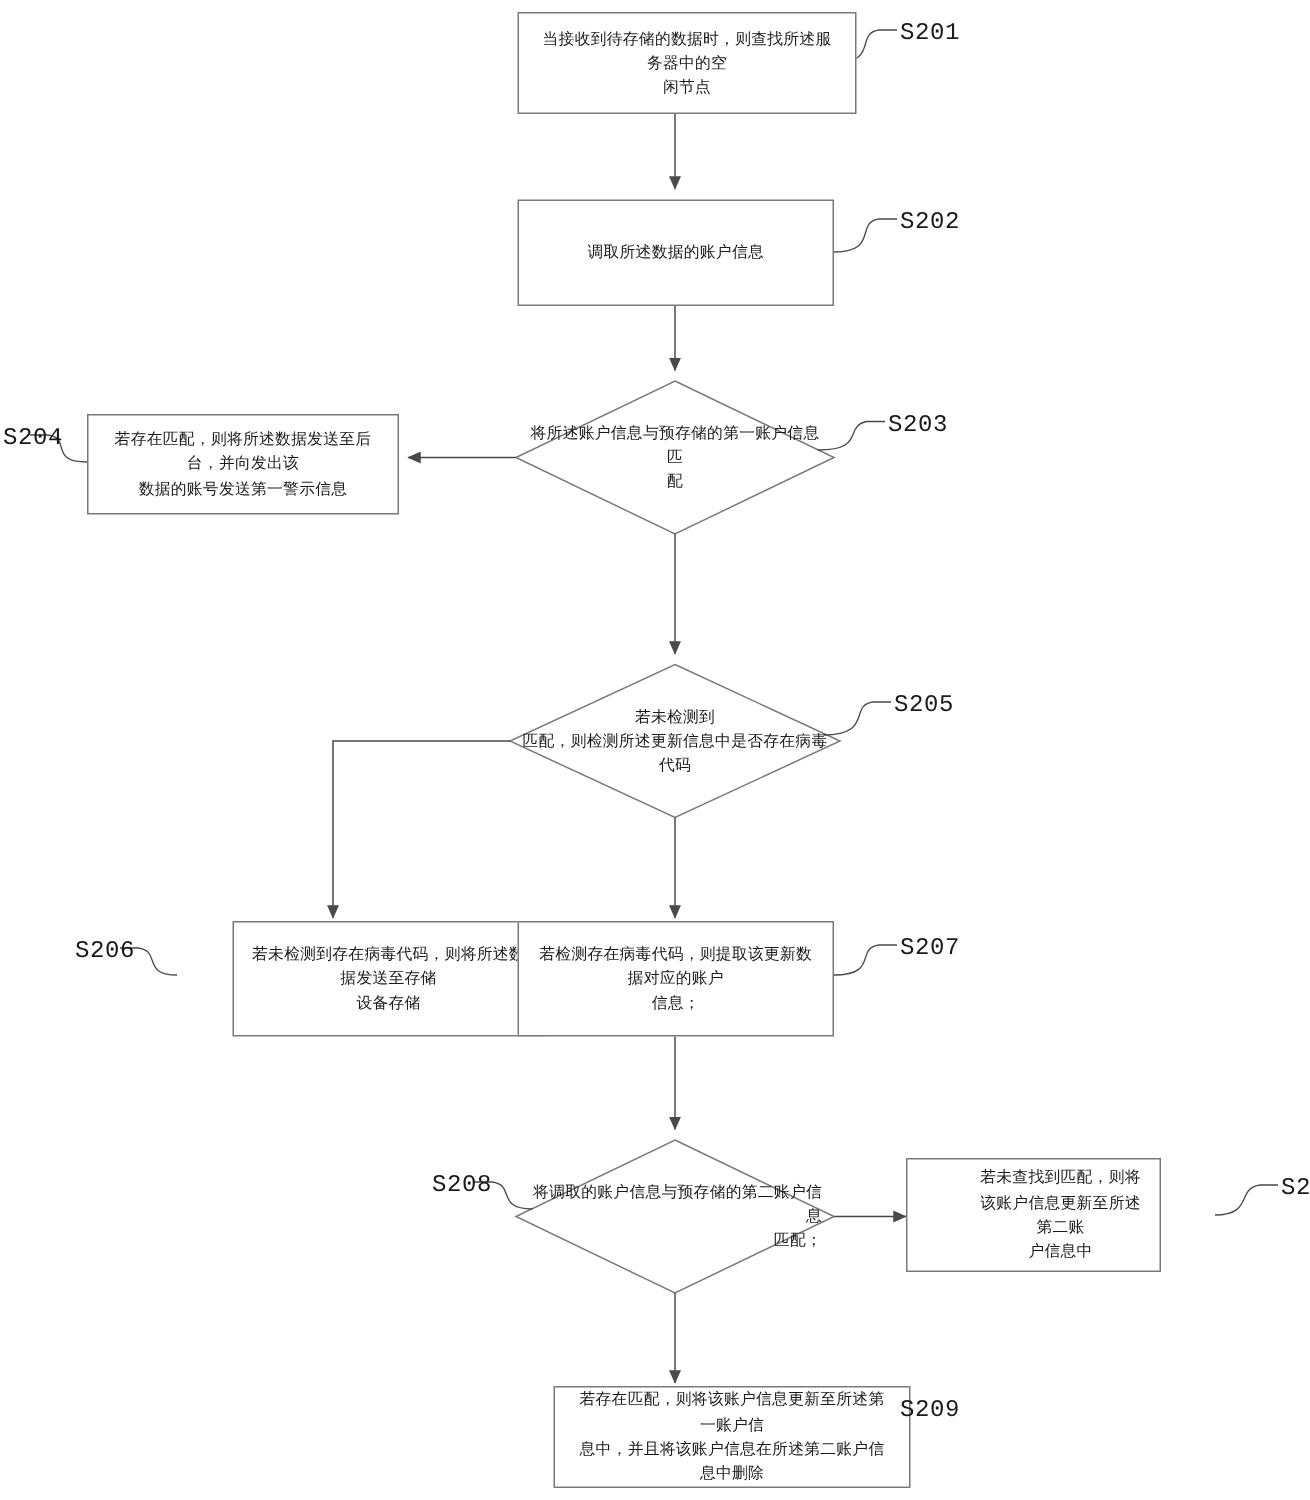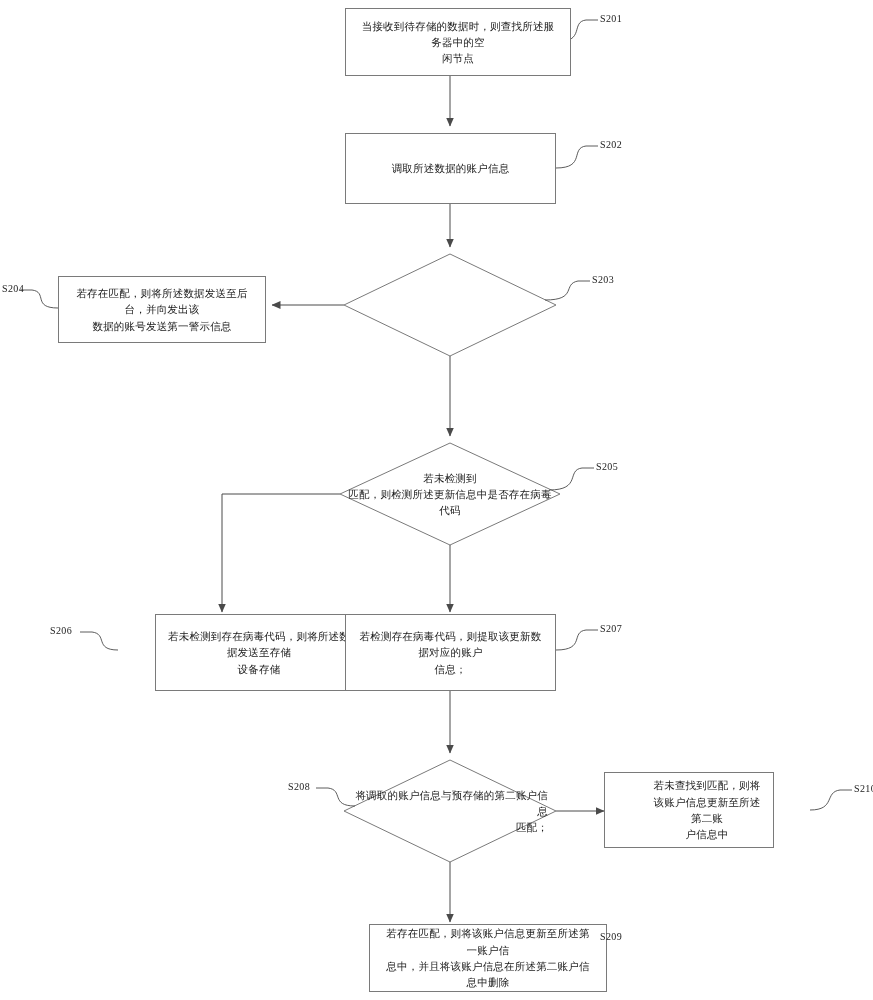--- a/index.html
+++ b/index.html
@@ -56,23 +56,23 @@
     left: 0;
     top: 0;
     width: 100%;
     height: 100%;
     display: flex;
     align-items: center;
     justify-content: center;
   }
   .step-label {
     position: absolute;
-    font-size: 10px;
+    font-size: 16px;
     color: #1a1a1a;
-    font-family: Liberation Serif, serif;
+    font-family: Liberation Mono, monospace;
     letter-spacing: 0.4px;
     white-space: nowrap;
   }
 </style>
 </head>
 <body>
 
 <div id="page">
 
   <svg id="flow-svg" viewBox="0 0 873 1000" xmlns="http://www.w3.org/2000/svg">
@@ -129,20 +129,26 @@
 
   <div class="node proc" style="left:345px; top:8px; width:226px; height:68px;">
     <span class="node-text">当接收到待存储的数据时，则查找所述服务器中的空
 闲节点</span>
   </div>
 
   <div class="node proc" style="left:345px; top:133px; width:211px; height:71px;">
     <span class="node-text">调取所述数据的账户信息</span>
   </div>
 
+  <div class="diamond-wrap" style="left:344px; top:254px; width:212px; height:102px;">
+    <div class="diamond-label">
+      <span class="node-text" style="width:196px;">将所述账户信息与预存储的第一账户信息匹
+配</span>
+    </div>
+  </div>
 
   <div class="node proc" style="left:58px; top:276px; width:208px; height:67px;">
     <span class="node-text">若存在匹配，则将所述数据发送至后台，并向发出该
 数据的账号发送第一警示信息</span>
   </div>
 
   <div class="diamond-wrap" style="left:340px; top:443px; width:220px; height:102px;">
     <div class="diamond-label">
       <span class="node-text" style="width:212px;">若未检测到
 匹配，则检测所述更新信息中是否存在病毒

